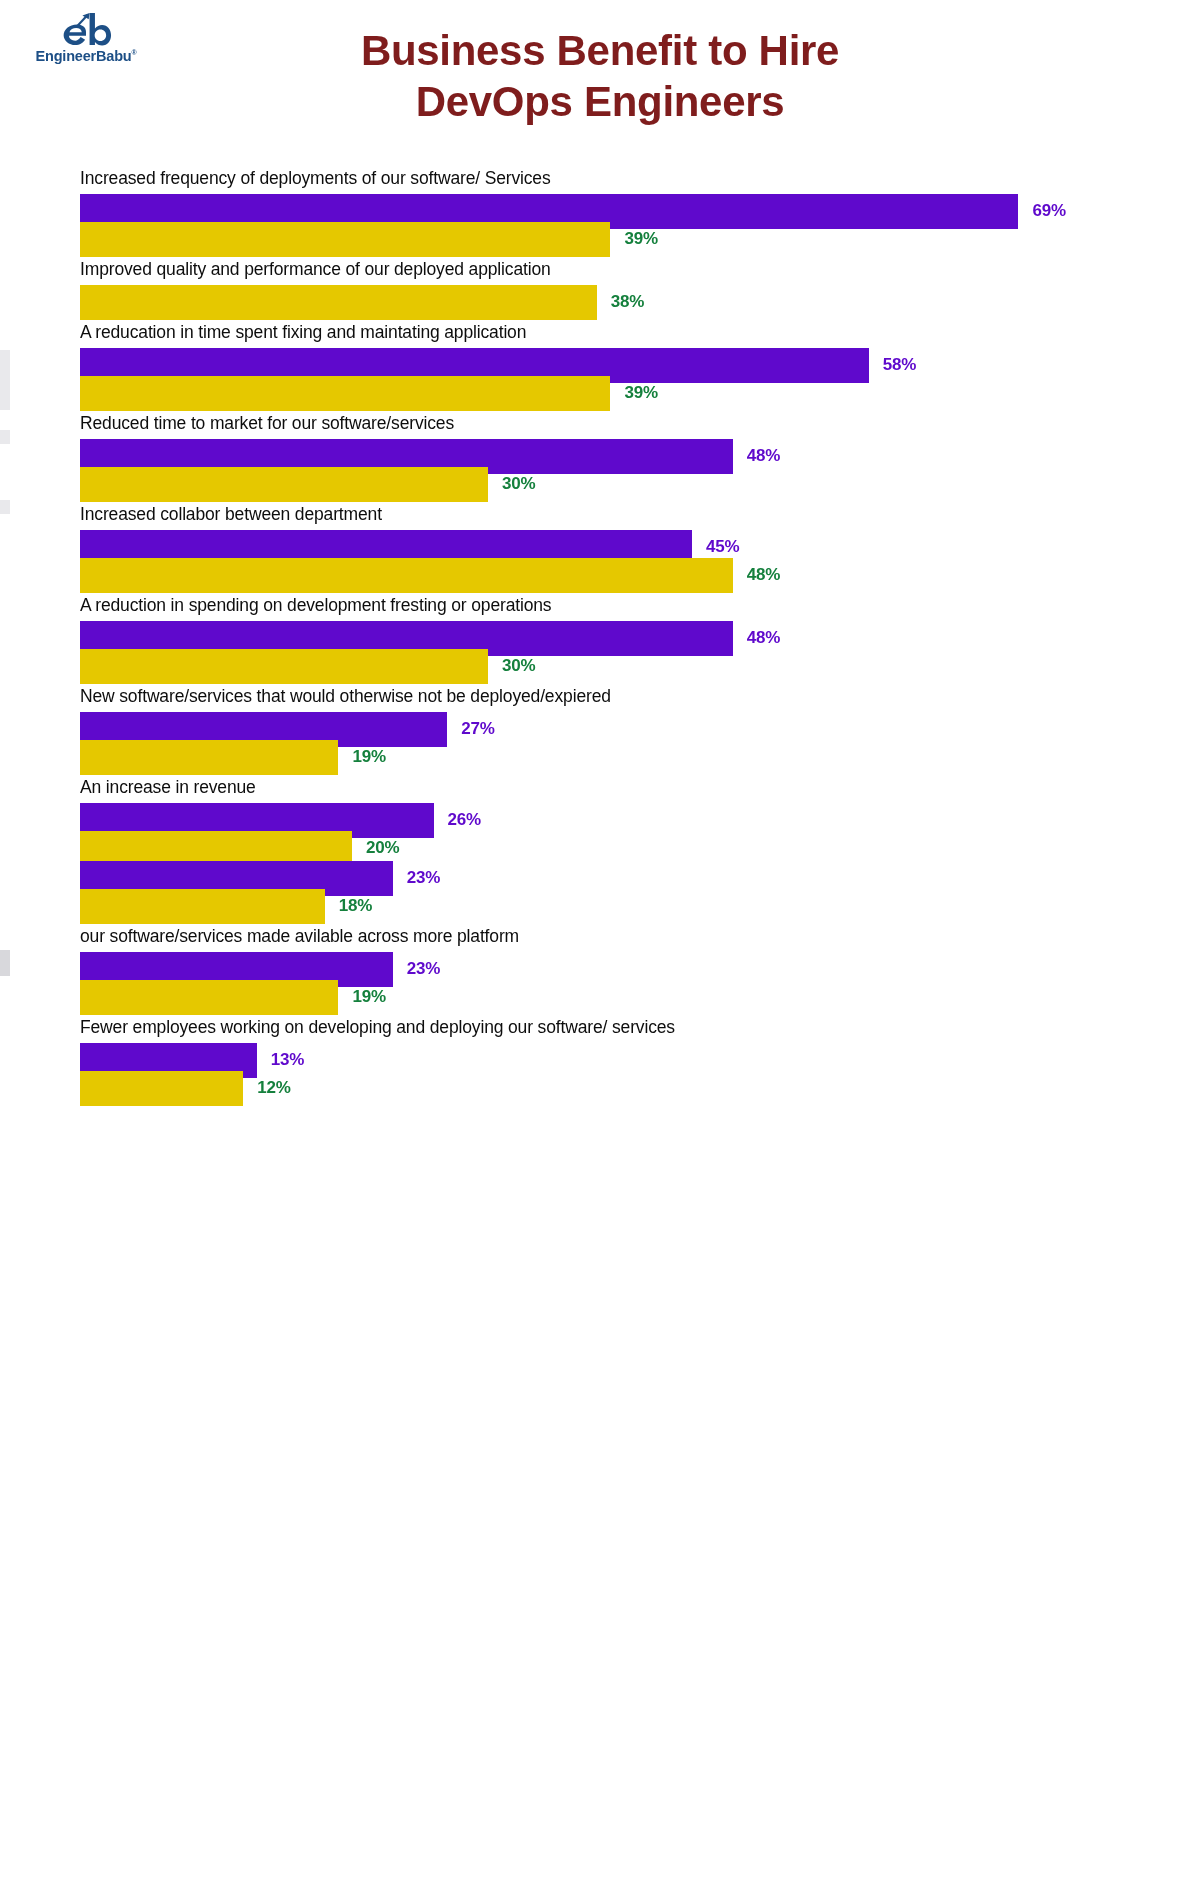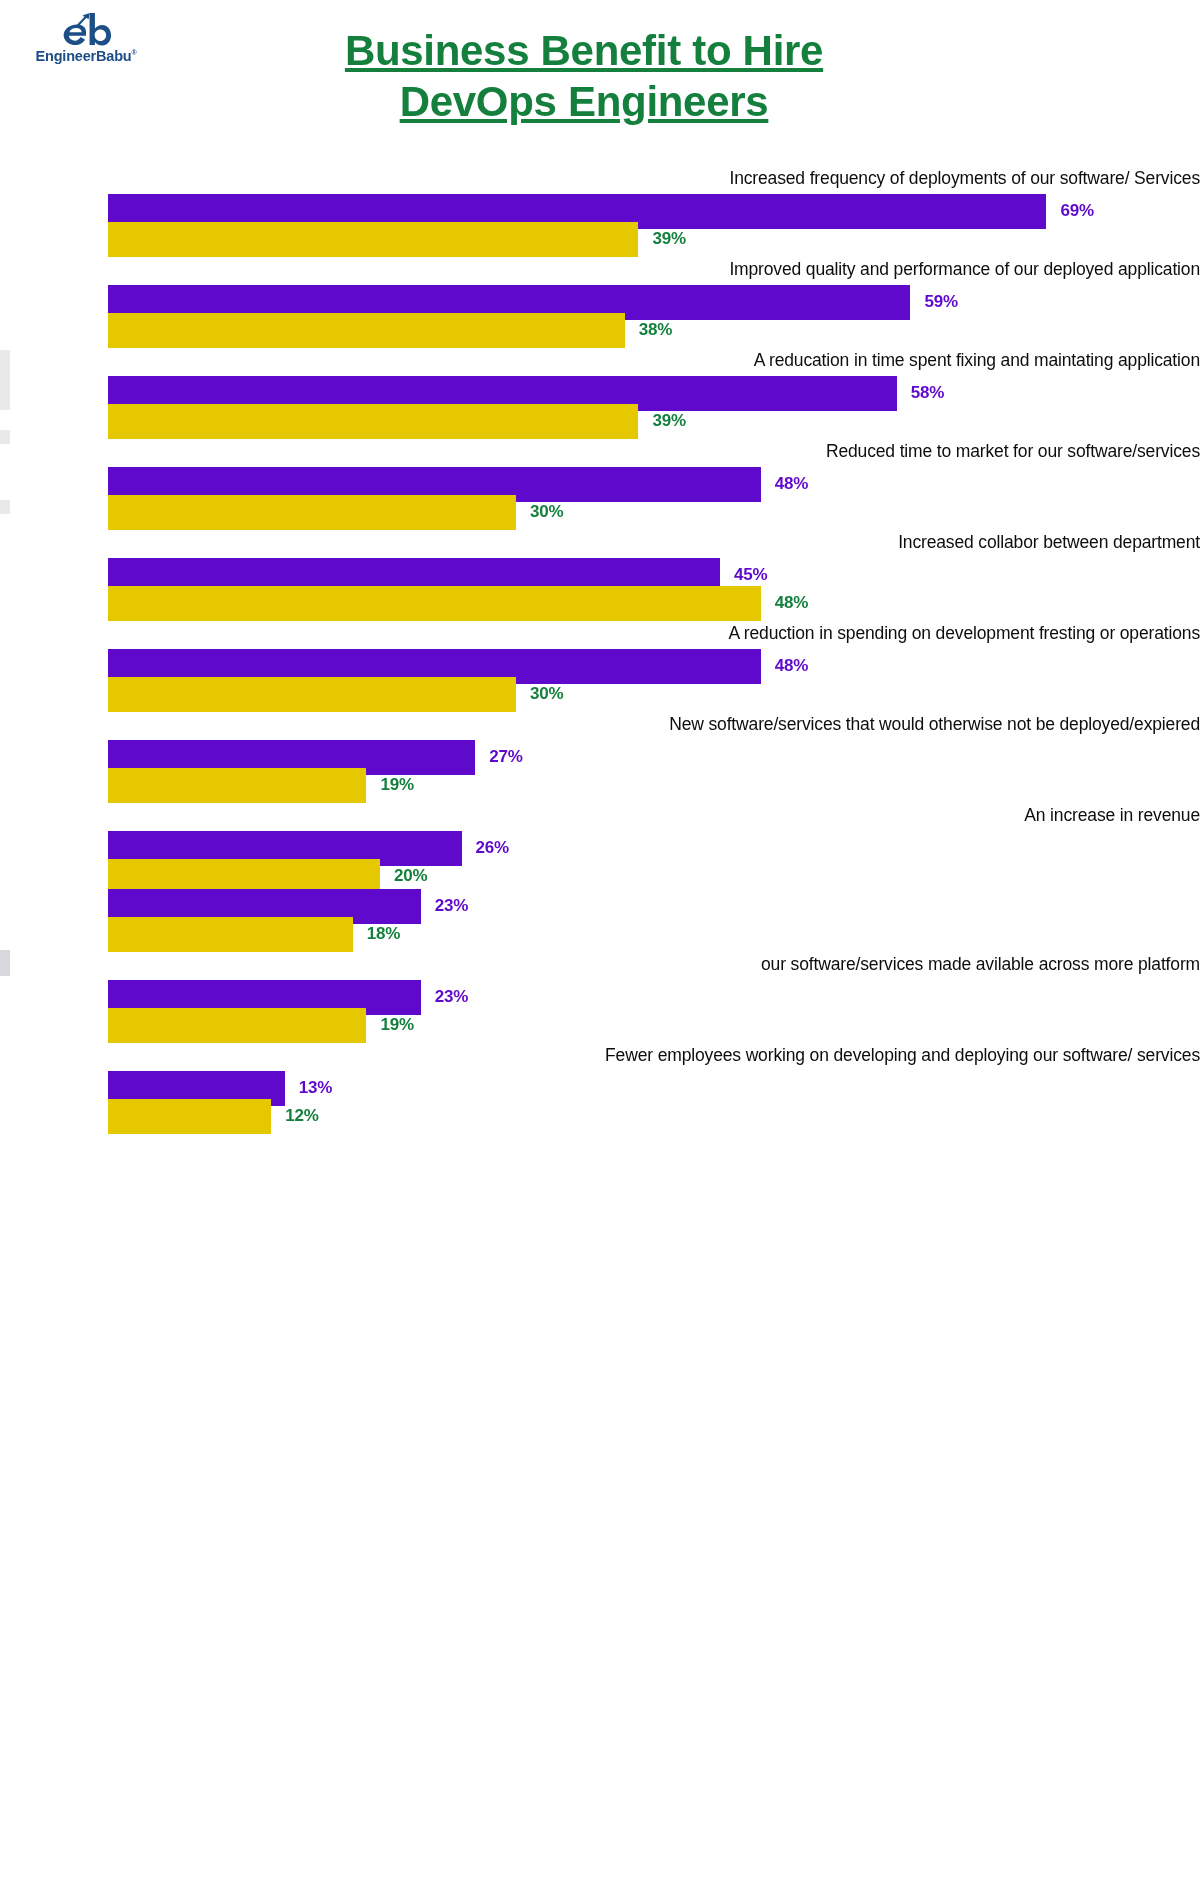--- a/index.html
+++ b/index.html
@@ -43,45 +43,43 @@
     color: #1d4f86;
     letter-spacing: -0.2px;
     white-space: nowrap;
   }
   .brand-name sup {
     font-size: 7px;
     vertical-align: super;
   }
   .title {
     position: absolute;
-    left: 164px;
+    left: 180px;
     top: 26px;
     width: 840px;
     text-align: center;
     font-size: 42px;
     line-height: 1.21;
     font-weight: bold;
-    color: #15803d;
+    color: #7f1d1d;
     letter-spacing: -0.3px;
-    text-decoration: underline;
   }
 
   
   .chart {
     position: relative;
     padding: 0 0 0 0;
   }
   .edge-marks { position: absolute; left: 0; top: 0; width: 14px; height: 1889px; }
   .edge-mark { position: absolute; left: 0; width: 10px; background: #e9e9ec; }
 
   .group {
     position: relative;
-    padding-left: 108px;
+    padding-left: 80px;
     margin-bottom: 10px;
-    text-align: right;
   }
   .cat-label {
     font-size: 17.5px;
     color: #0d0d0d;
     line-height: 1.2;
     margin-bottom: 12px;
     white-space: nowrap;
     letter-spacing: -0.15px;
   }
   .bar-row {
@@ -145,24 +143,20 @@
           <span class="bar-value primary">69%</span>
         </div>
         <div class="bar-row">
           <div class="bar secondary" style="width: 530.4px; background: rgb(229, 200, 0);"></div>
           <span class="bar-value secondary">39%</span>
         </div>
       </div>
       <div class="group">
         <div class="cat-label">Improved quality and performance of our deployed application</div>
         <div class="bar-row">
-          <div class="bar primary" style="width: 802.4px; background: rgb(95, 9, 204);"></div>
-          <span class="bar-value primary">59%</span>
-        </div>
-        <div class="bar-row">
           <div class="bar secondary" style="width: 516.8px; background: rgb(229, 200, 0);"></div>
           <span class="bar-value secondary">38%</span>
         </div>
       </div>
       <div class="group">
         <div class="cat-label">A reducation in time spent fixing and maintating application</div>
         <div class="bar-row">
           <div class="bar primary" style="width: 788.8px; background: rgb(95, 9, 204);"></div>
           <span class="bar-value primary">58%</span>
         </div>

